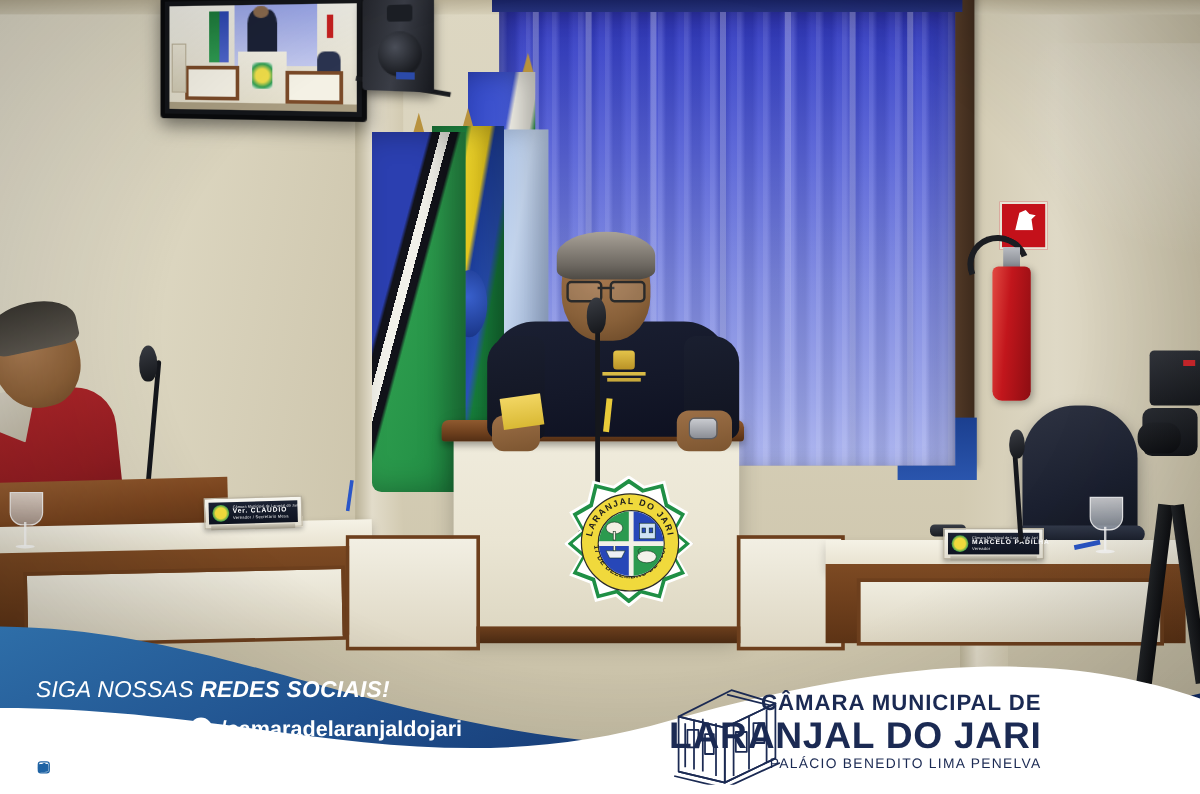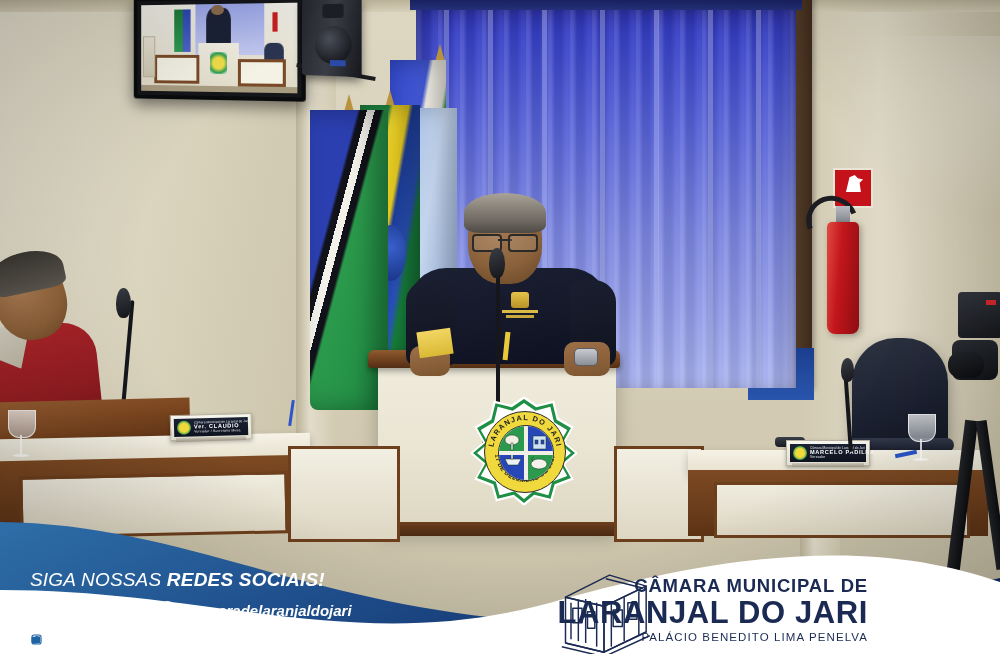--- a/index.html
+++ b/index.html
@@ -300,21 +300,21 @@
   .social{position:absolute;left:30px;bottom:16px;width:330px;color:#fff;}
   .social-title{font-size:19px;font-style:italic;letter-spacing:.2px;margin-bottom:10px;
     white-space:nowrap;}
   .social-title b{font-weight:bold;}
   .social-grid{display:grid;grid-template-columns:118px 1fr;row-gap:7px;column-gap:10px;}
   .srow{display:flex;align-items:center;gap:7px;}
   .sic{width:19px;height:19px;border-radius:50%;background:#fff;flex:0 0 auto;
     display:flex;align-items:center;justify-content:center;}
   .sic svg{width:12px;height:12px;fill:#1f63a4;}
   .sic.ig svg{width:13px;height:13px;}
-  .shandle{font-size:15px;font-style:italic;font-weight:bold;white-space:nowrap;}
+  .shandle{font-size:18px;font-weight:bold;white-space:nowrap;}
 
   .brandblock{position:absolute;right:22px;bottom:8px;display:flex;align-items:center;gap:18px;}
   .brandtext{text-align:right;color:#1b2a53;line-height:1;}
   .bt1{font-size:18.5px;font-weight:bold;letter-spacing:.8px;}
   .bt2{font-size:31px;font-weight:bold;letter-spacing:.6px;margin-top:2px;}
   .bt3{font-size:11.5px;letter-spacing:1.1px;margin-top:4px;}
   .brandlogo{width:92px;height:88px;}
   .brandlogo svg{width:92px;height:88px;}
 </style>
 </head>

